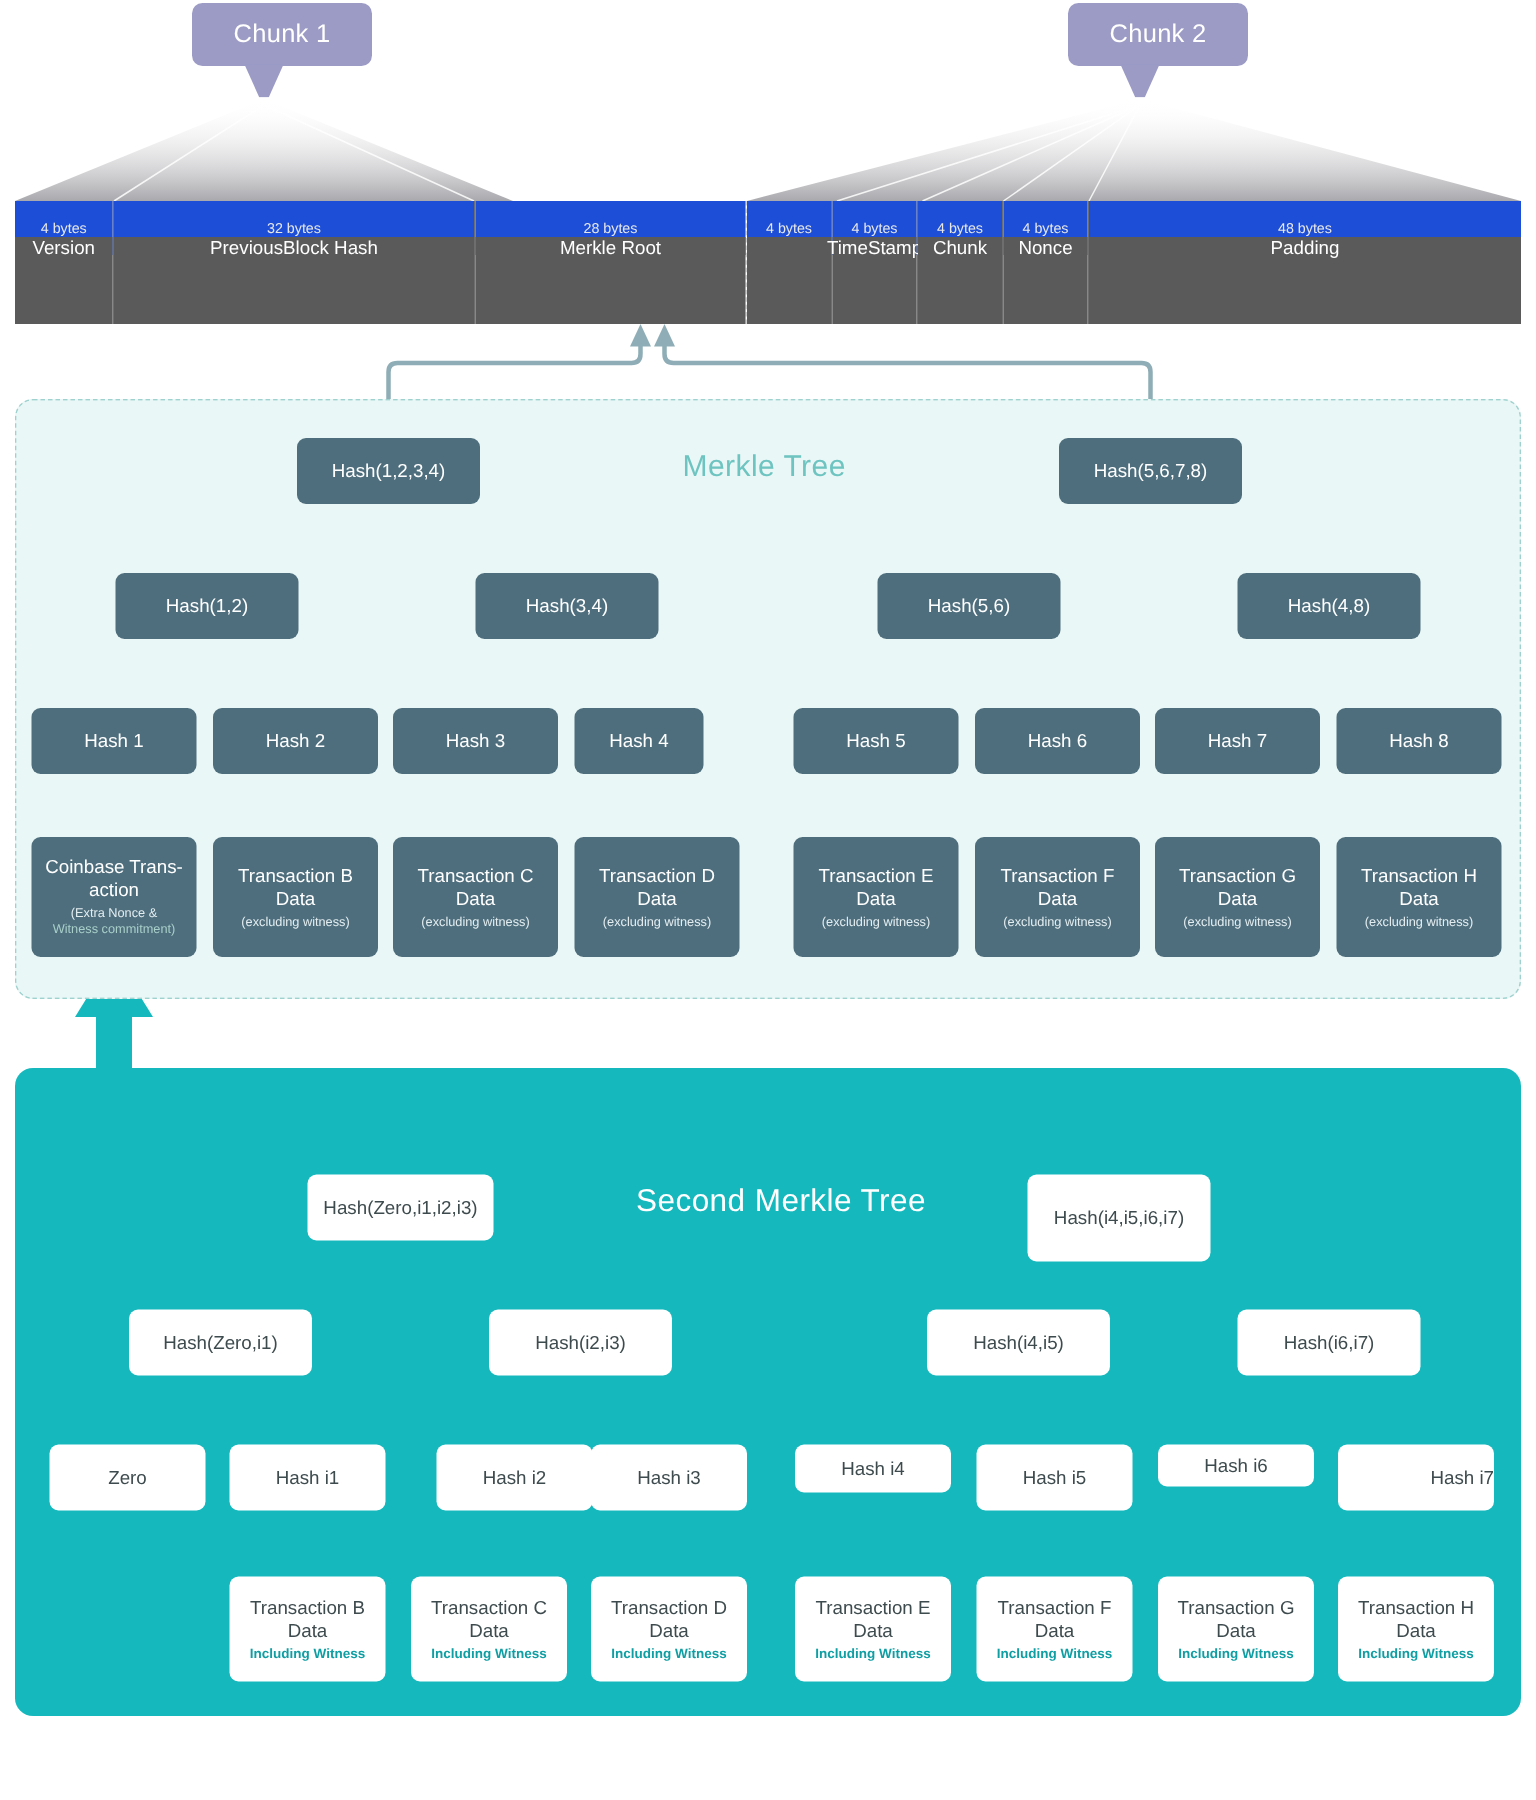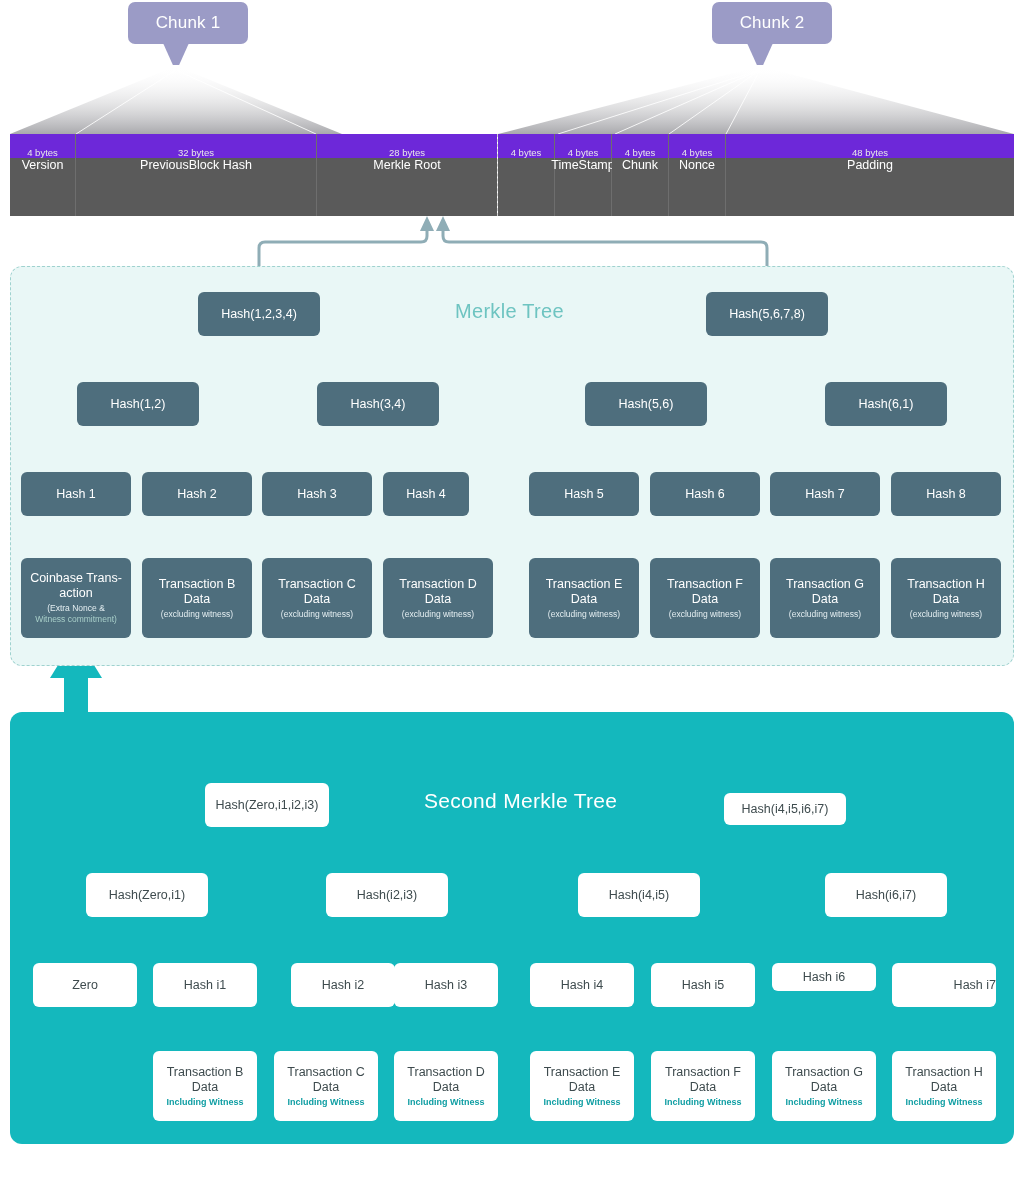--- a/index.html
+++ b/index.html
@@ -32,21 +32,21 @@
 
   
   .hdrbar{position:absolute;left:10px;top:134px;width:1004px;height:82px;}
   .cell{
     position:absolute;top:0;height:82px;
     box-sizing:border-box;
     border-right:1px solid #6e6e6e;
   }
   .cell .bytes{
     position:absolute;left:0;right:0;top:0;height:36px;
-    background:#6d28d9;
+    background:#1d4ed8;
     color:#e8e8e8;font-size:9.5px;
     display:flex;align-items:center;justify-content:center;
     box-sizing:border-box;
   }
   .cell .fname{
     position:absolute;left:0;right:0;top:24px;bottom:0;
     background:#5a5a5a;
     color:#ffffff;font-size:12.5px;line-height:15px;
     display:flex;justify-content:center;text-align:center;
     box-sizing:border-box;padding:0 2px;
@@ -327,21 +327,21 @@
       <div class="node dark" style="left: 77px; top: 382px; width: 122px; height: 44px;">
         <div class="l1">Hash(1,2)</div>
       </div>
       <div class="node dark" style="left: 317px; top: 382px; width: 122px; height: 44px;">
         <div class="l1">Hash(3,4)</div>
       </div>
       <div class="node dark" style="left: 585px; top: 382px; width: 122px; height: 44px;">
         <div class="l1">Hash(5,6)</div>
       </div>
       <div class="node dark" style="left: 825px; top: 382px; width: 122px; height: 44px;">
-        <div class="l1">Hash(6,1)</div>
+        <div class="l1">Hash(4,8)</div>
       </div>
       <div class="node dark" style="left: 21px; top: 472px; width: 110px; height: 44px;">
         <div class="l1">Hash 1</div>
       </div>
       <div class="node dark" style="left: 142px; top: 472px; width: 110px; height: 44px;">
         <div class="l1">Hash 2</div>
       </div>
       <div class="node dark" style="left: 262px; top: 472px; width: 110px; height: 44px;">
         <div class="l1">Hash 3</div>
       </div>
@@ -397,48 +397,48 @@
         <div class="sub">(excluding witness)</div>
       </div>
       <div class="node dark" style="left: 891px; top: 558px; width: 110px; height: 80px;">
         <div class="l1">Transaction H</div>
         <div class="l1">Data</div>
         <div class="sub">(excluding witness)</div>
       </div>
       <div class="node white" style="left: 205px; top: 783px; width: 124px; height: 44px;">
         <div class="l1">Hash(Zero,i1,i2,i3)</div>
       </div>
-      <div class="node white" style="left: 724px; top: 783px; width: 122px; height: 32px; margin-top: 10px;">
+      <div class="node white" style="left: 685px; top: 783px; width: 122px; height: 58px;">
         <div class="l1">Hash(i4,i5,i6,i7)</div>
       </div>
       <div class="node white" style="left: 86px; top: 873px; width: 122px; height: 44px;">
         <div class="l1">Hash(Zero,i1)</div>
       </div>
       <div class="node white" style="left: 326px; top: 873px; width: 122px; height: 44px;">
         <div class="l1">Hash(i2,i3)</div>
       </div>
-      <div class="node white" style="left: 578px; top: 873px; width: 122px; height: 44px;">
+      <div class="node white" style="left: 618px; top: 873px; width: 122px; height: 44px;">
         <div class="l1">Hash(i4,i5)</div>
       </div>
       <div class="node white" style="left: 825px; top: 873px; width: 122px; height: 44px;">
         <div class="l1">Hash(i6,i7)</div>
       </div>
       <div class="node white" style="left: 33px; top: 963px; width: 104px; height: 44px;">
         <div class="l1">Zero</div>
       </div>
       <div class="node white" style="left: 153px; top: 963px; width: 104px; height: 44px;">
         <div class="l1">Hash i1</div>
       </div>
       <div class="node white" style="left: 274px; top: 963px; width: 104px; height: 44px; margin-left: 17px;">
         <div class="l1">Hash i2</div>
       </div>
       <div class="node white" style="left: 394px; top: 963px; width: 104px; height: 44px;">
         <div class="l1">Hash i3</div>
       </div>
-      <div class="node white" style="left: 530px; top: 963px; width: 104px; height: 44px;">
+      <div class="node white" style="left: 530px; top: 963px; width: 104px; height: 32px;">
         <div class="l1">Hash i4</div>
       </div>
       <div class="node white" style="left: 651px; top: 963px; width: 104px; height: 44px;">
         <div class="l1">Hash i5</div>
       </div>
       <div class="node white" style="left: 772px; top: 963px; width: 104px; height: 28px;">
         <div class="l1">Hash i6</div>
       </div>
       <div class="node white" style="left: 892px; top: 963px; width: 104px; height: 44px; align-items: flex-end;">
         <div class="l1">Hash i7</div>

